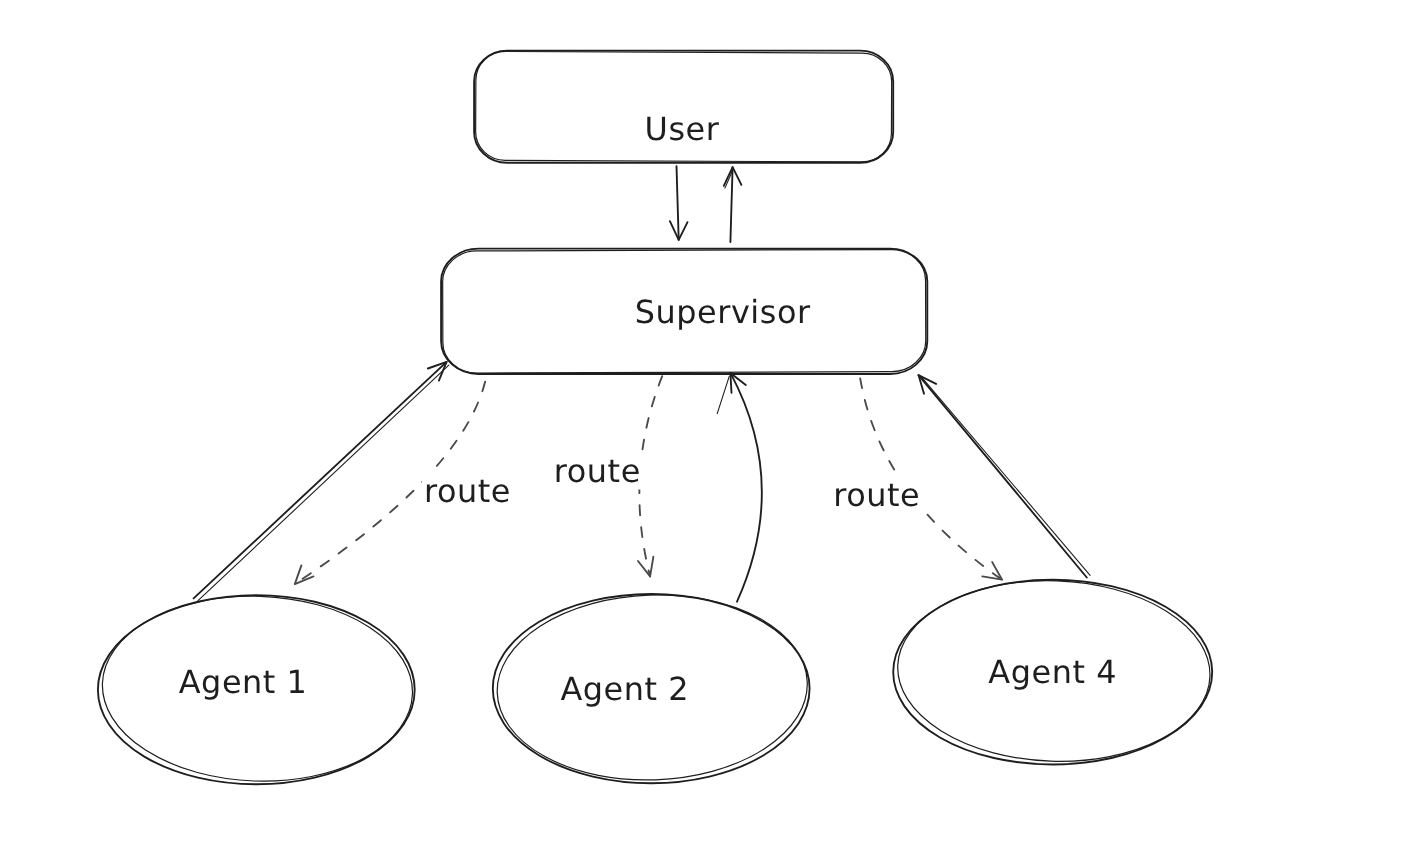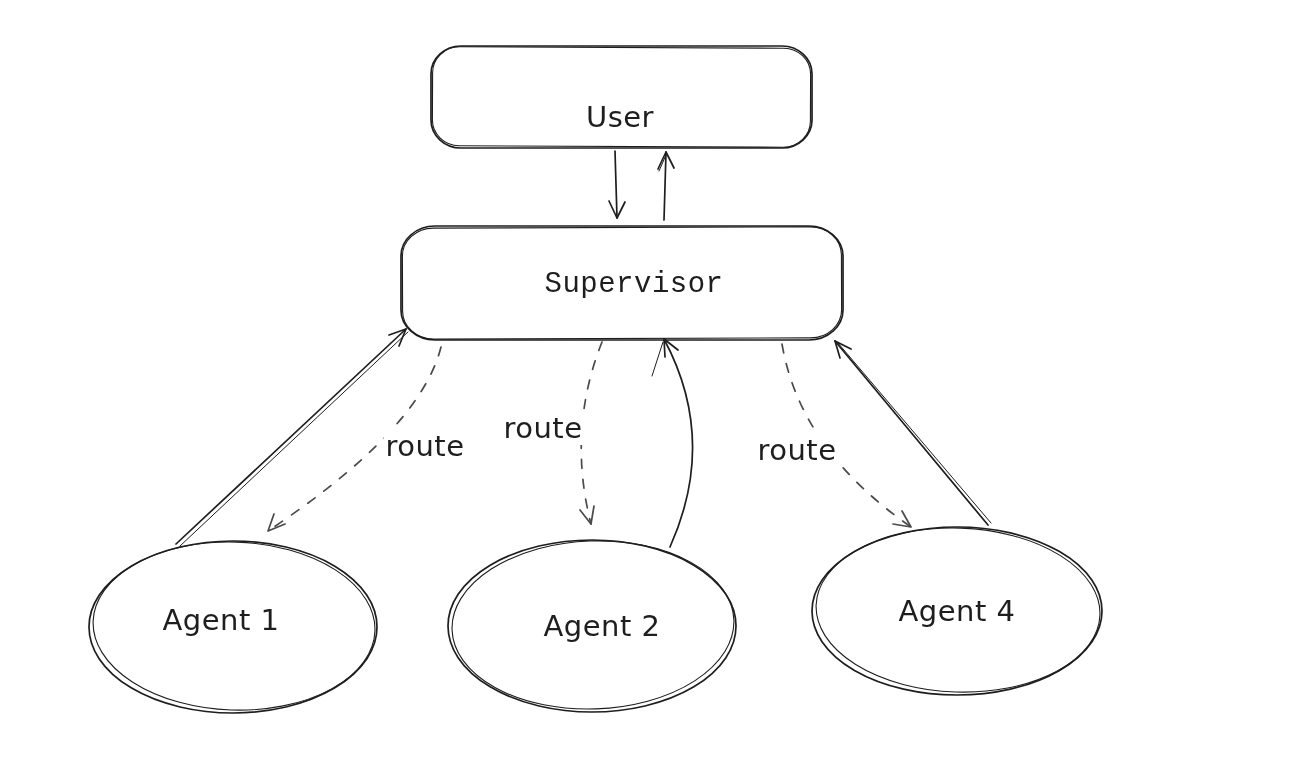--- a/index.html
+++ b/index.html
@@ -25,23 +25,23 @@
     position: absolute;
     transform: translate(-50%, -50%);
     color: #1e1e1e;
     white-space: nowrap;
     font-family: "DejaVu Sans", sans-serif;
     letter-spacing: 0.5px;
   }
   .node-label { font-size: 29px; }
   .edge-label { font-size: 29px; background: #ffffff; padding: 0 2px; }
   #user-label        { left: 620px; top: 117px; }
-  #supervisor-label  { left: 634px; top: 284px; font-family: Liberation Mono, monospace; }
+  #supervisor-label  { left: 657px; top: 284px; }
   #agent1-label      { left: 221px; top: 620px; text-align: right; }
-  #agent2-label      { left: 602px; top: 626px; }
+  #agent2-label      { left: 568px; top: 626px; }
   #agent3-label      { left: 957px; top: 611px; }
   #route1-label      { left: 425px; top: 446px; }
   #route2-label      { left: 543px; top: 428px; }
   #route3-label      { left: 797px; top: 450px; }
 </style>
 </head>
 <body>
 
 <div id="canvas">
 

